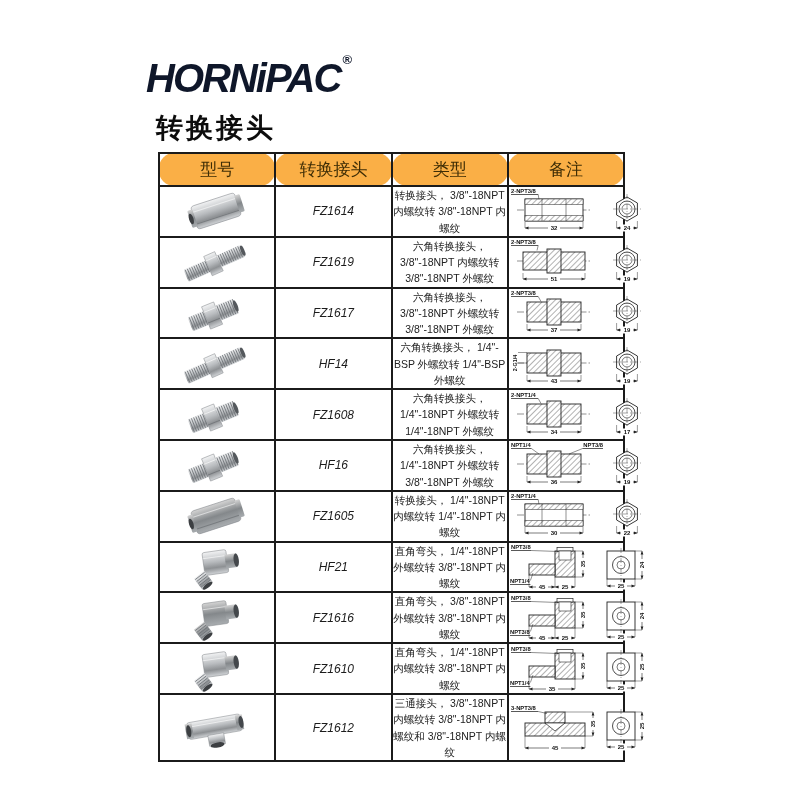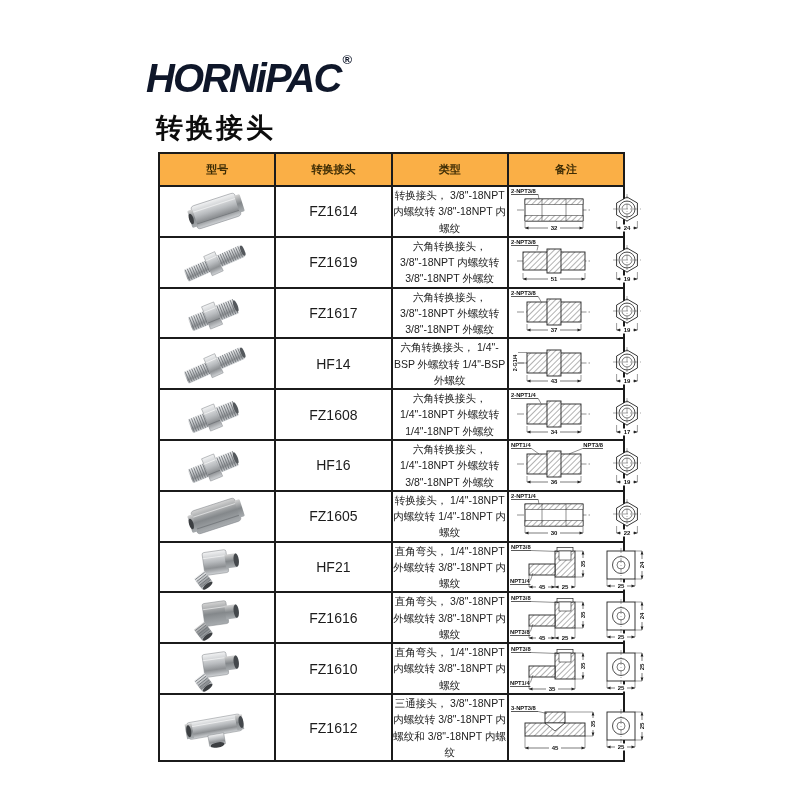--- a/index.html
+++ b/index.html
@@ -22,25 +22,25 @@
   table.catalog{
     position:absolute;left:158px;top:152px;
     border-collapse:collapse;table-layout:fixed;width:467px;
   }
   table.catalog th, table.catalog td{
     border:2px solid var(--border,#1b1b1b);
     text-align:center;vertical-align:middle;padding:0;
   }
   table.catalog th{
     background:var(--hdr,#FAAF46);
-    height:31px;font-size:11px;font-weight:bold;color:var(--hdrtxt,#3E2D05);
+    height:31px;font-size:17px;font-weight:normal;color:var(--hdrtxt,#3E2D05);border-radius:15px;
   }
   table.catalog td{height:48px;background:#fff;}
   td.c-photo{width:78px;}
-  td.c-model{width:40px;font-size:14px;color:#1c1c1c;}
+  td.c-model{width:40px;font-size:12px;color:#1c1c1c;font-style:italic;}
   td.c-type{width:187px;font-size:10.5px;color:#222;padding:2px 5px;line-height:1.55;}
   td.c-remark{width:154px;padding:1px 2px;}
   td.c-photo svg, td.c-remark svg{display:block;margin:0 auto;}
 </style>
 </head>
 <body>
 
 <div class="page">
   <div class="brand"><span>HORNiPAC</span><sup>®</sup></div>
   <div class="page-title">转换接头</div>

